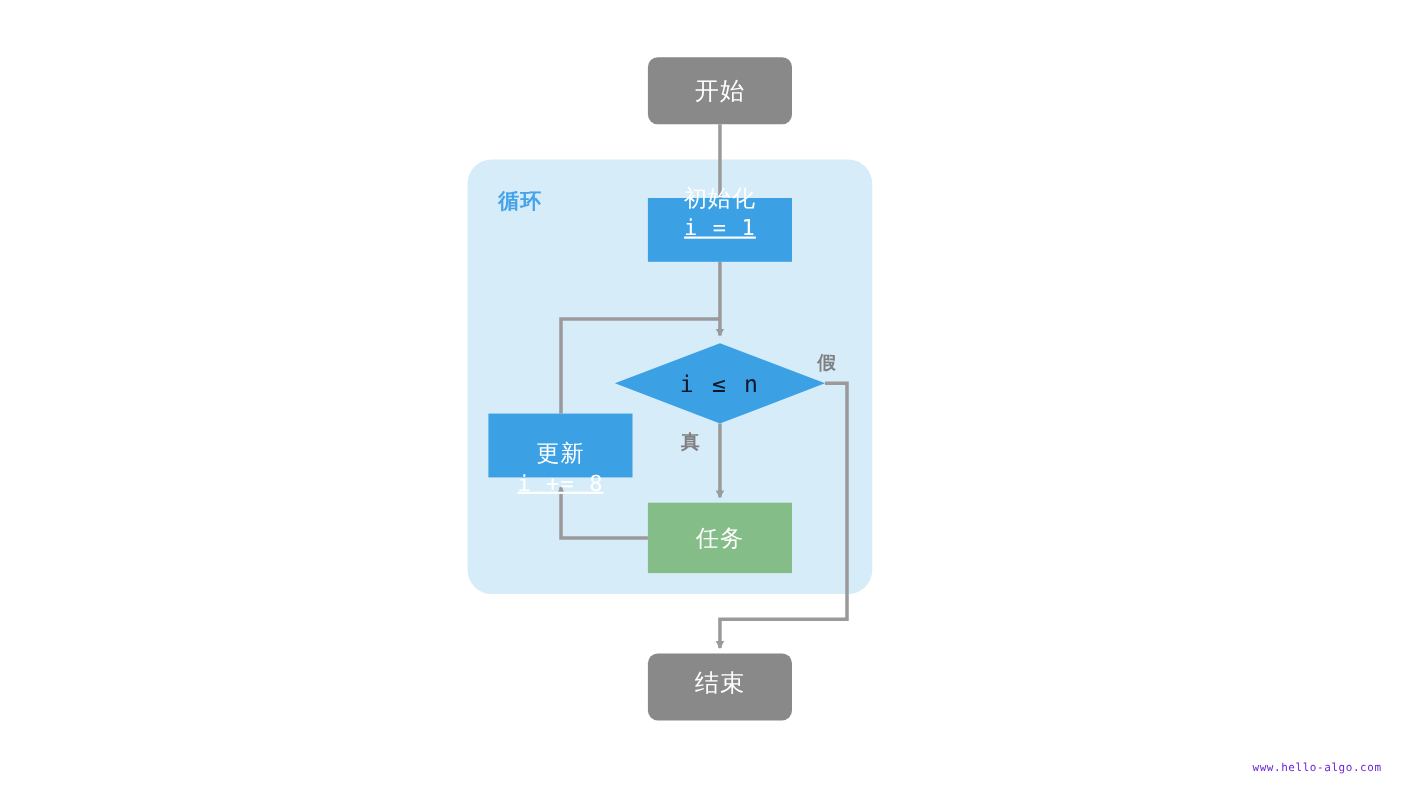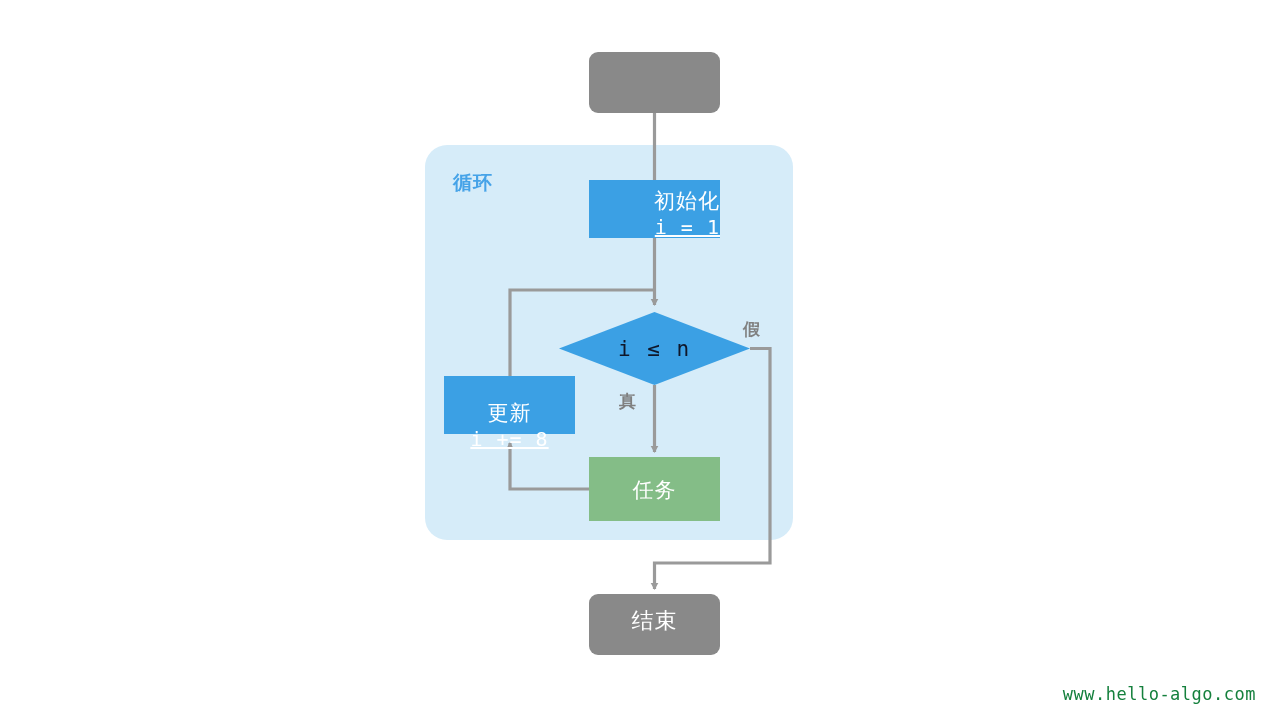--- a/index.html
+++ b/index.html
@@ -64,22 +64,22 @@
     color: #46a3e8;
     font-size: 19px;
     font-weight: bold;
     font-family: Liberation Sans, sans-serif;
     letter-spacing: 1px;
   }
   .watermark {
     position: absolute;
     right: 24px;
     bottom: 16px;
-    color: #15803d;
-    font-size: 17px;
+    color: #6d28d9;
+    font-size: 10px;
     font-family: "DejaVu Sans Mono", "Liberation Mono", monospace;
     letter-spacing: 0.5px;
   }
   .diamond-text {
     font-family: "DejaVu Sans Mono", "Liberation Mono", monospace;
     font-size: 21px;
     letter-spacing: 2px;
     color: #0f172a;
   }
 </style>
@@ -120,22 +120,25 @@
 
     <rect x="444" y="376" width="131" height="58" fill="#3ba0e4"></rect>
 
     <rect x="589" y="457" width="131" height="64" fill="#84bd87"></rect>
 
     <rect x="589" y="594" width="131" height="61" rx="9" ry="9" fill="#898989"></rect>
   </svg>
 
   <div class="group-label" style="left:453px; top:170px;">循环</div>
 
+  <div class="node-label terminal-label" style="left:589px; top:52px; width:131px; height:61px;">
+    <span class="line-cjk">开始</span>
+  </div>
 
-  <div class="node-label" style="left:589px; top:184px; width:131px; height:58px;align-items:flex-end;">
+  <div class="node-label" style="left:589px; top:164px; width:131px; height:58px;">
     <span class="line-cjk">初始化</span>
     <span class="line-code">i = 1</span>
   </div>
 
   <div class="node-label" style="left:559px; top:312px; width:191px; height:73px;">
     <span class="diamond-text">i ≤ n</span>
   </div>
 
   <div class="node-label" style="left:444px; top:376px; width:131px; height:58px;margin-top:20px;">
     <span class="line-cjk">更新</span>

